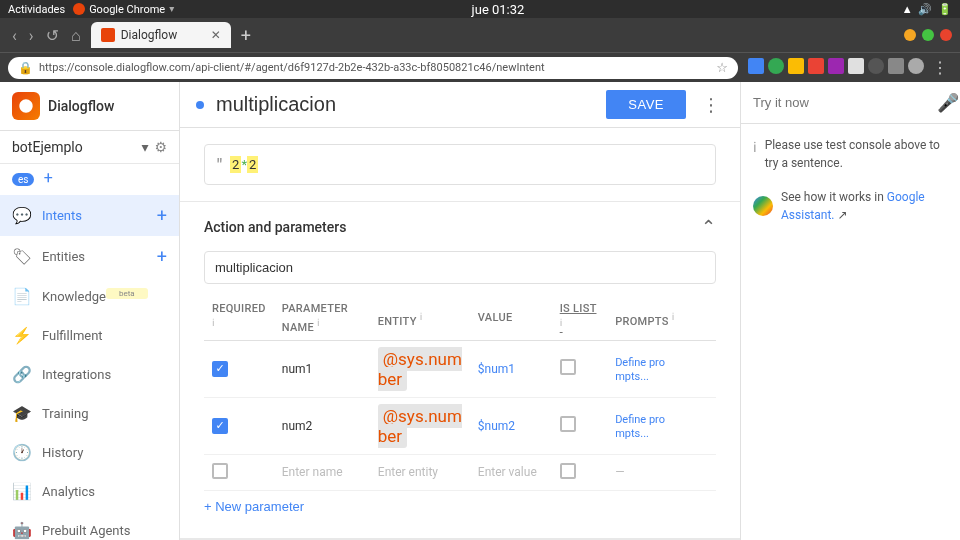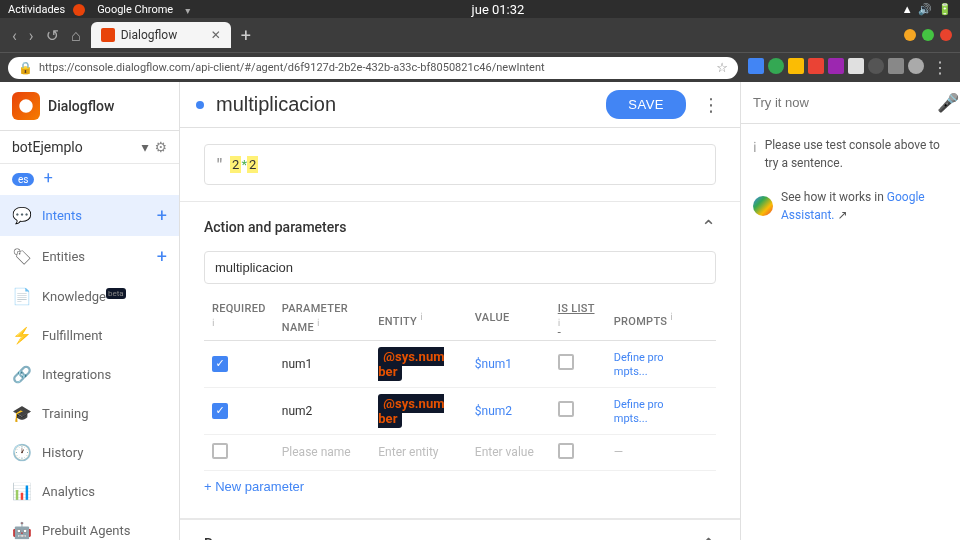--- a/index.html
+++ b/index.html
@@ -149,23 +149,23 @@
     }
     .sidebar-item.active {
       background: #e8f0fe;
       color: #4285f4;
     }
     .sidebar-item-icon { font-size: 16px; width: 20px; text-align: center; }
     .sidebar-item-label { flex: 1; }
     .sidebar-item-add { color: #4285f4; font-size: 18px; margin-left: auto; }
     .sidebar-item-beta {
       font-size: 8px;
-      background: #0f172a;
+      background: #fef9c3;
       color: #888;
-      padding: 1px 2px;
+      padding: 1px 13px;
       border-radius: 3px;
       vertical-align: super;
       margin-top: 46px;
     }
 
     
     .content-area {
       flex: 1;
       display: flex;
       flex-direction: column;
@@ -194,21 +194,21 @@
       border: none;
       outline: none;
       flex: 1;
       font-weight: 400;
     }
     .save-btn {
       background: #4285f4;
       color: white;
       border: none;
       padding: 7px 22px;
-      border-radius: 13px;
+      border-radius: 2px;
       font-size: 13px;
       font-weight: 500;
       cursor: pointer;
       letter-spacing: 0.5px;
     }
     .header-menu-icon { color: #666; font-size: 18px; cursor: pointer; padding: 4px; }
 
     
     .content-scroll {
       flex: 1;
@@ -312,26 +312,26 @@
       height: 16px;
       border: 2px solid #bbb;
       border-radius: 2px;
       display: inline-flex;
       align-items: center;
       justify-content: center;
       cursor: pointer;
       background: white;
     }
     .entity-tag {
-      background: #0f172a;
+      background: #e5e5e5;
       color: #e65100;
       padding: 2px 5px;
       border-radius: 3px;
-      font-size: 13px;
-      font-weight: 700;
+      font-size: 17px;
+      font-weight: 400;
     }
     .value-text { color: #4285f4; font-size: 12px; }
     .prompts-link { color: #4285f4; font-size: 11px; cursor: pointer; text-decoration: none; }
     .placeholder-text { color: #bdbdbd; font-size: 12px; }
     .dash-text { color: #bdbdbd; }
 
     .add-param-btn {
       color: #4285f4;
       background: none;
       border: none;
@@ -401,21 +401,21 @@
     .content-scroll::-webkit-scrollbar { width: 6px; }
     .content-scroll::-webkit-scrollbar-track { background: #f5f5f5; }
     .content-scroll::-webkit-scrollbar-thumb { background: #ccc; border-radius: 3px; }
   </style>
 </head>
 <body>
 
 <div class="os-bar">
   <div class="os-bar-left">
     <span>Actividades</span>
-    <span style="display:flex;align-items:flex-end;gap:12px;">
+    <span style="display:flex;align-items:flex-start;gap:4px;">
       <span style="width:12px;height:12px;background:#e8430a;border-radius:50%;display:inline-block;"></span>
       <span>Google Chrome</span>
       <span style="color:#aaa;font-size:10px;">▾</span>
     </span>
   </div>
   <div class="os-bar-center">jue 01:32</div>
   <div class="os-bar-right">
     <span>▲</span>
     <span>🔊</span>
     <span>🔋</span>
@@ -624,21 +624,21 @@
                 </td>
                 <td>
                   <a class="prompts-link">Define pro<br>mpts...</a>
                 </td>
               </tr>
 
               <tr>
                 <td>
                   <div class="checkbox-empty"></div>
                 </td>
-                <td><span class="placeholder-text">Please name</span></td>
+                <td><span class="placeholder-text">Enter name</span></td>
                 <td><span class="placeholder-text">Enter entity</span></td>
                 <td><span class="placeholder-text">Enter value</span></td>
                 <td>
                   <div class="checkbox-empty"></div>
                 </td>
                 <td><span class="dash-text">—</span></td>
               </tr>
             </tbody>
           </table>
 

